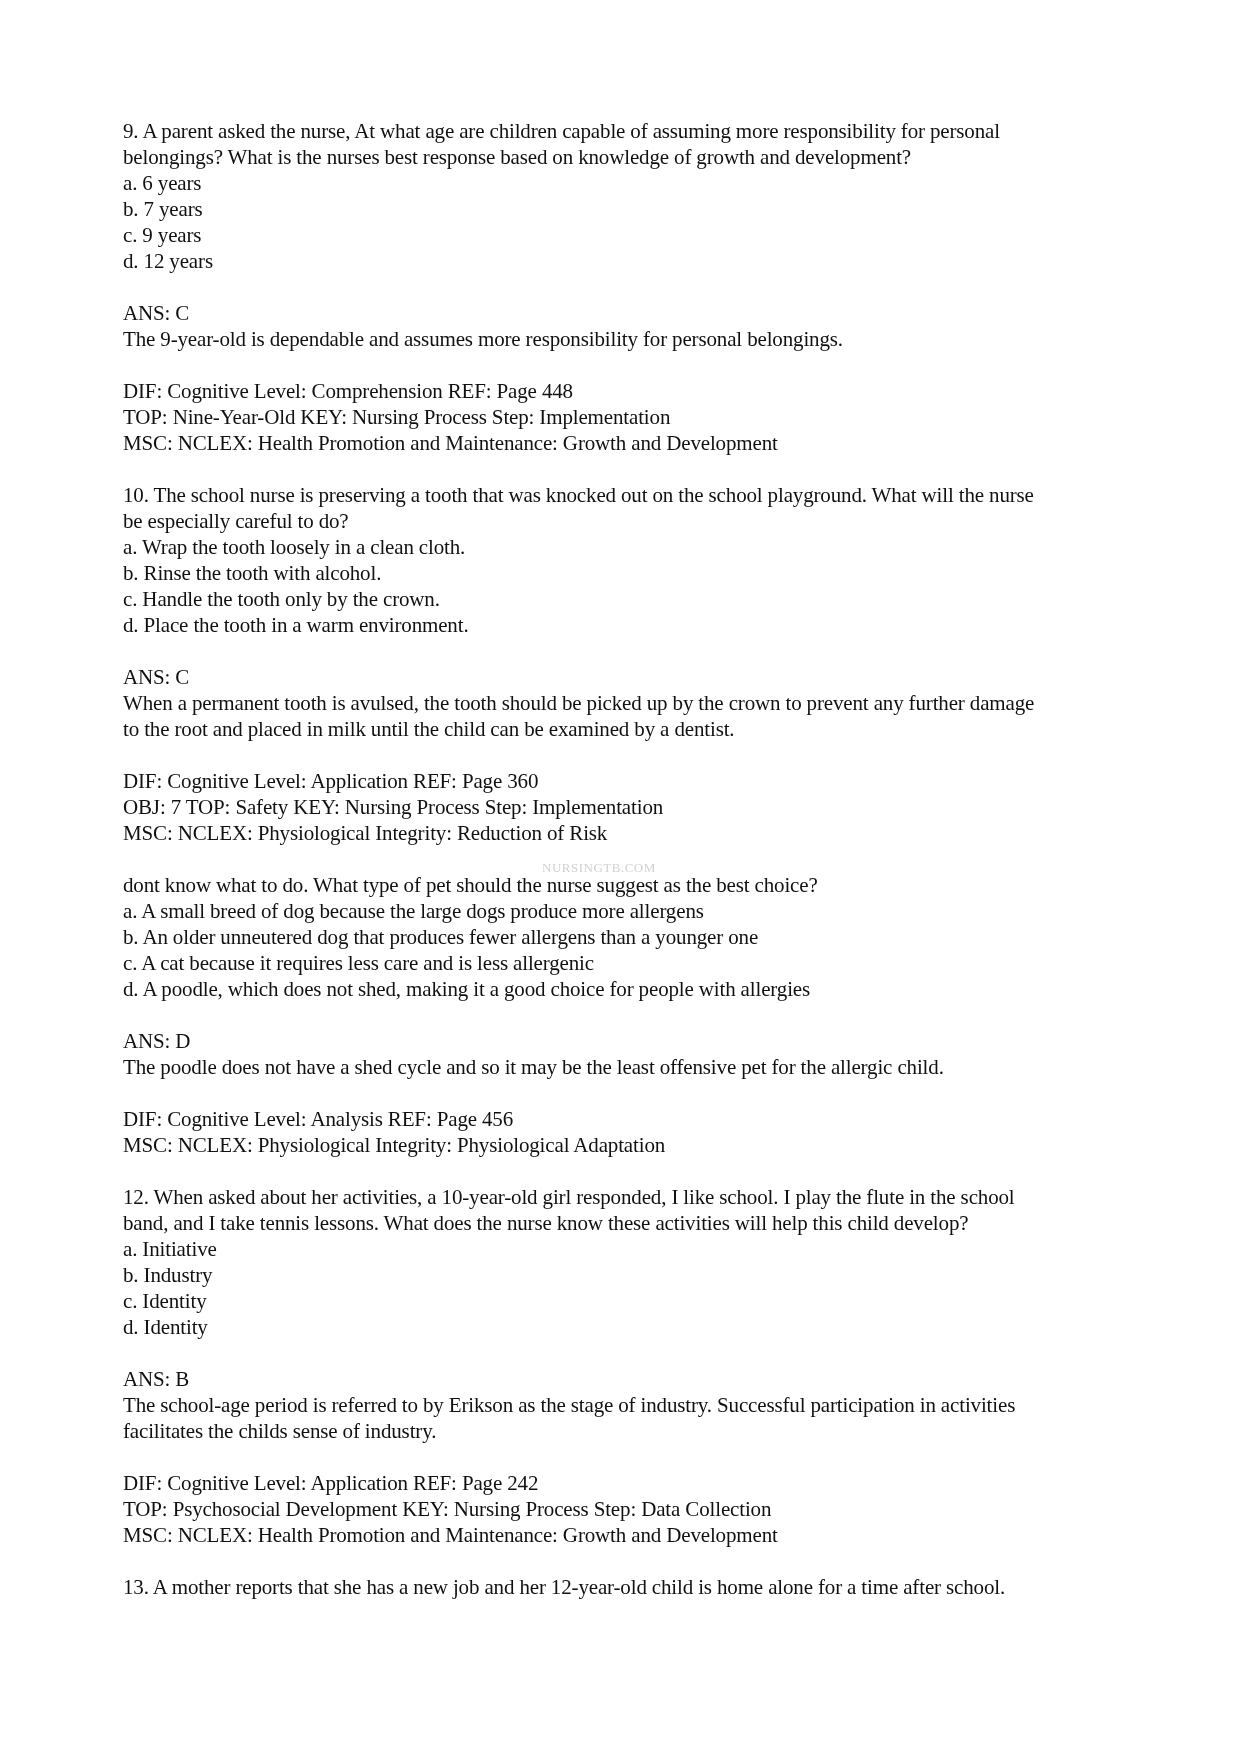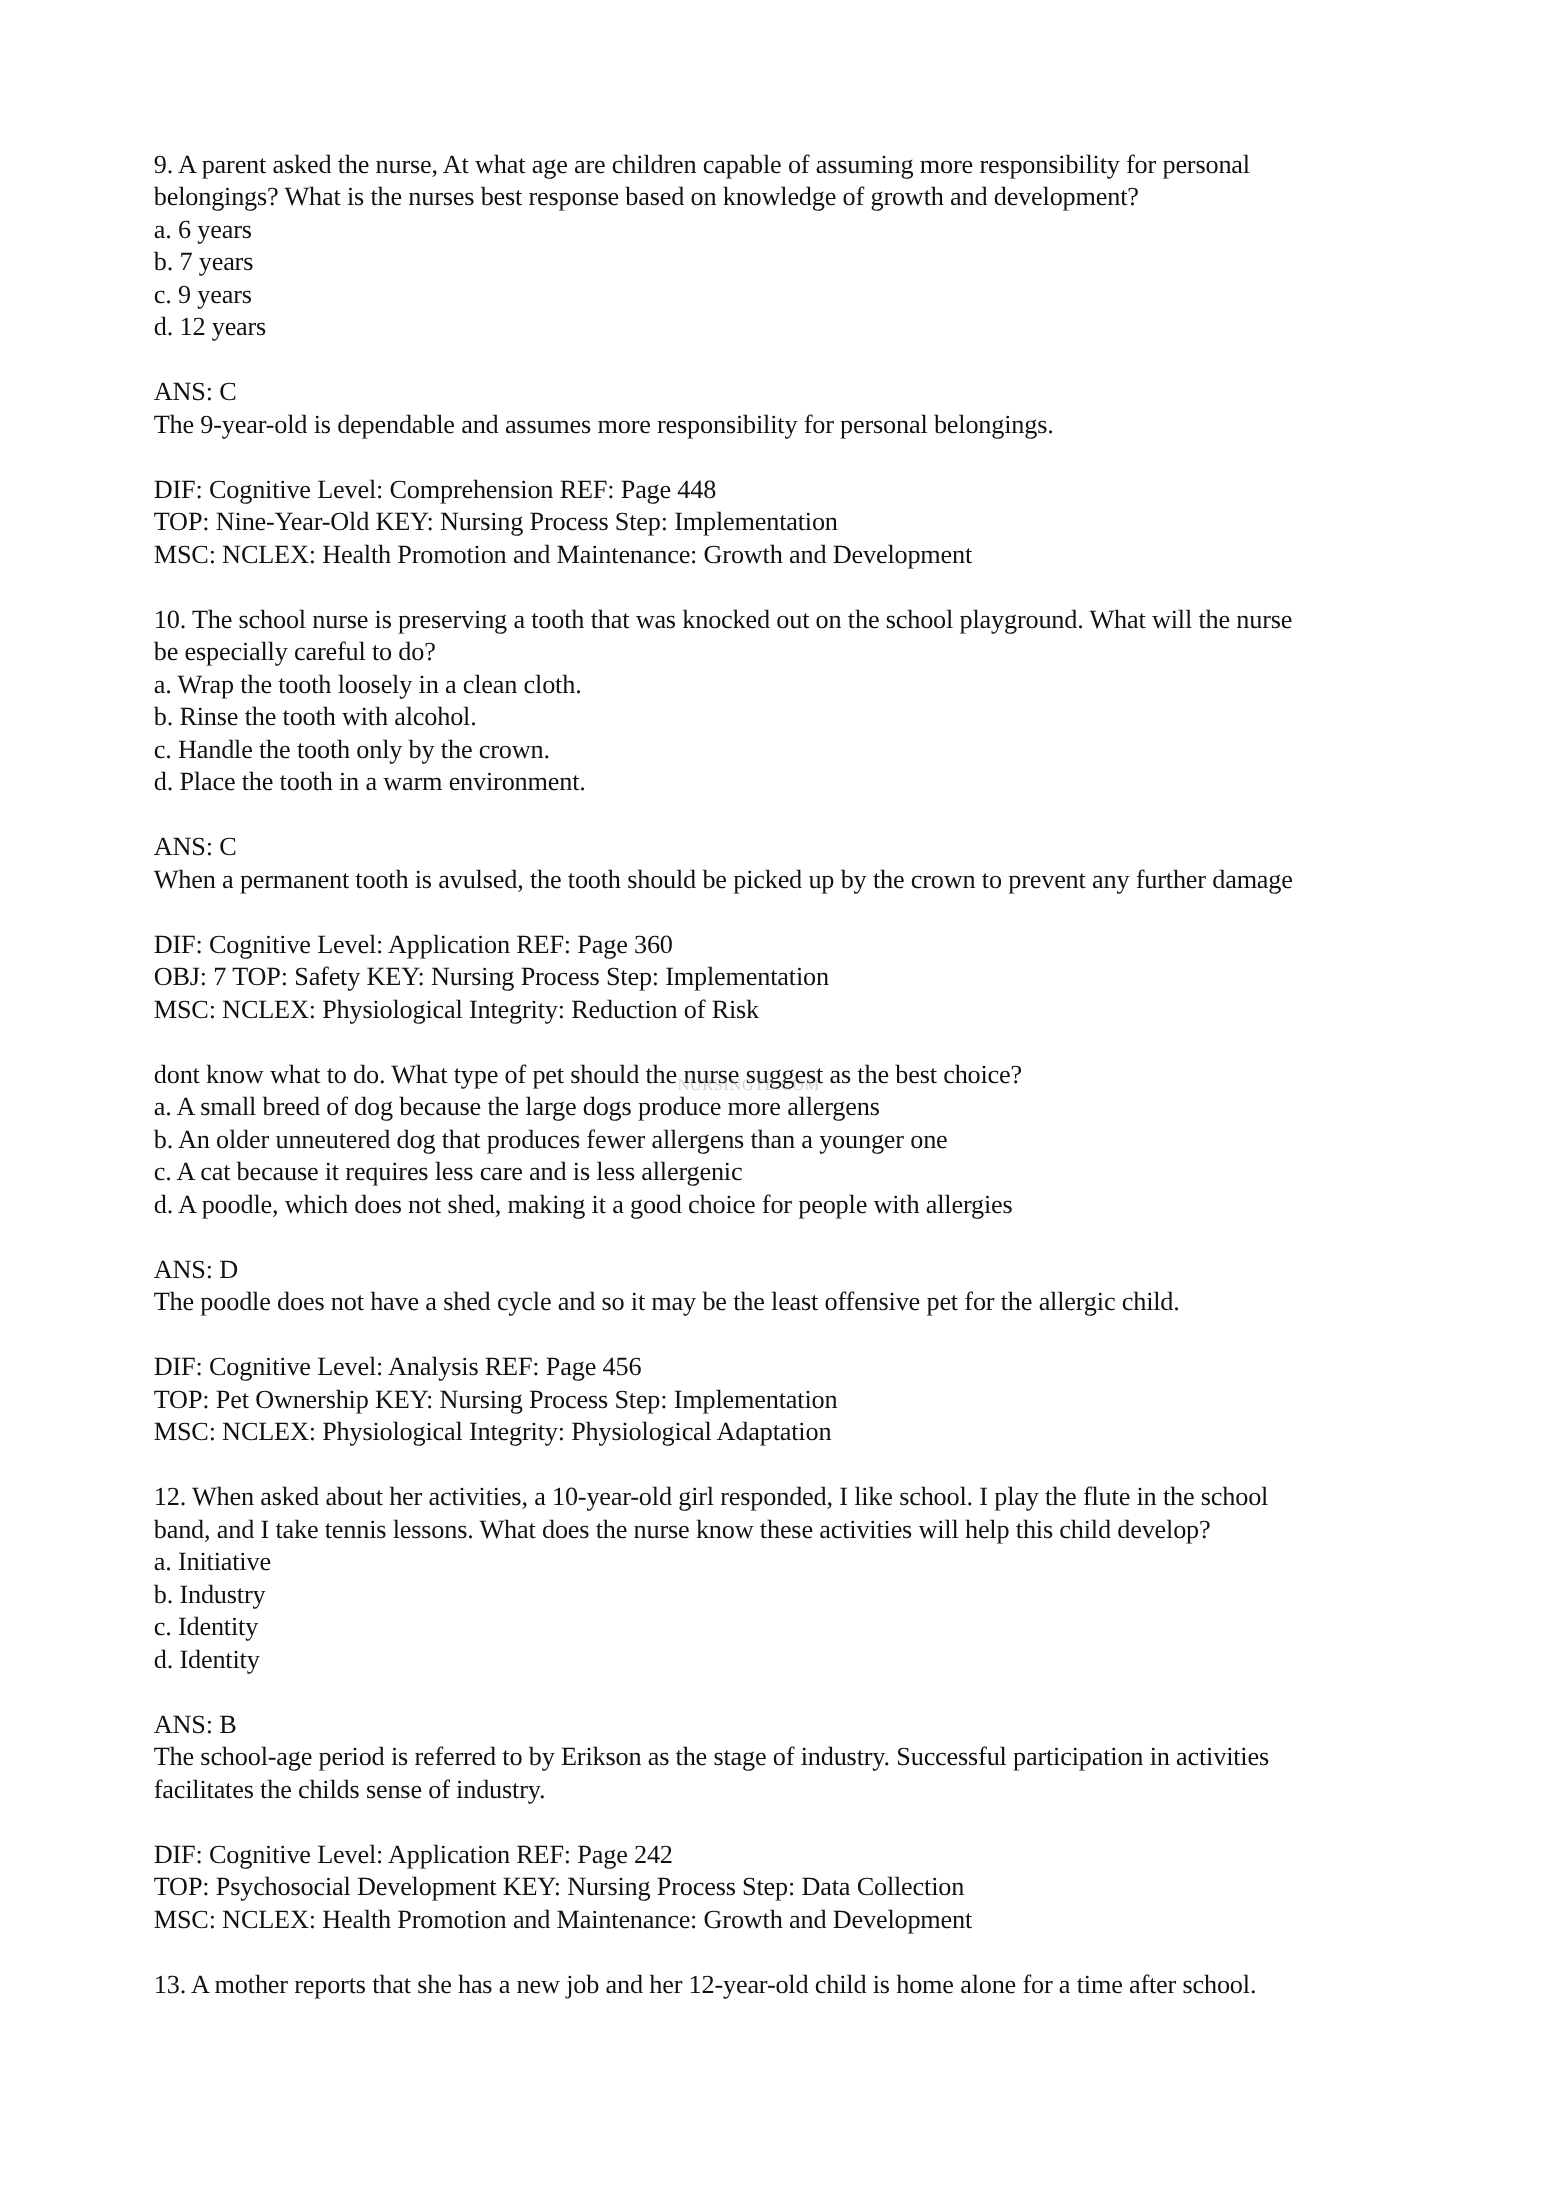--- a/index.html
+++ b/index.html
@@ -72,39 +72,39 @@
   <section class="block">
     <span class="line">10. The school nurse is preserving a tooth that was knocked out on the school playground. What will the nurse</span>
     <span class="line">be especially careful to do?</span>
     <span class="line">a. Wrap the tooth loosely in a clean cloth.</span>
     <span class="line">b. Rinse the tooth with alcohol.</span>
     <span class="line">c. Handle the tooth only by the crown.</span>
     <span class="line">d. Place the tooth in a warm environment.</span>
     <div class="gap"></div>
     <span class="line">ANS: C</span>
     <span class="line">When a permanent tooth is avulsed, the tooth should be picked up by the crown to prevent any further damage</span>
+    <span class="line">to the root and placed in milk until the child can be examined by a dentist.</span>
     <div class="gap"></div>
     <span class="line">DIF: Cognitive Level: Application REF: Page 360</span>
     <span class="line">OBJ: 7 TOP: Safety KEY: Nursing Process Step: Implementation</span>
     <span class="line">MSC: NCLEX: Physiological Integrity: Reduction of Risk</span>
     <div class="gap"></div>
   </section>
 
   <section class="block">
     <span class="line">dont know what to do. What type of pet should the nurse suggest as the best choice?</span>
     <span class="line">a. A small breed of dog because the large dogs produce more allergens</span>
     <span class="line">b. An older unneutered dog that produces fewer allergens than a younger one</span>
     <span class="line">c. A cat because it requires less care and is less allergenic</span>
     <span class="line">d. A poodle, which does not shed, making it a good choice for people with allergies</span>
     <div class="gap"></div>
     <span class="line">ANS: D</span>
     <span class="line">The poodle does not have a shed cycle and so it may be the least offensive pet for the allergic child.</span>
     <div class="gap"></div>
     <span class="line">DIF: Cognitive Level: Analysis REF: Page 456</span>
-    <span class="line">TOP: Pet Ownership KEY: Nursing Process Step: Implementation</span>
     <span class="line">MSC: NCLEX: Physiological Integrity: Physiological Adaptation</span>
     <div class="gap"></div>
   </section>
 
   <section class="block">
     <span class="line">12. When asked about her activities, a 10-year-old girl responded, I like school. I play the flute in the school</span>
     <span class="line">band, and I take tennis lessons. What does the nurse know these activities will help this child develop?</span>
     <span class="line">a. Initiative</span>
     <span class="line">b. Industry</span>
     <span class="line">c. Identity</span>

